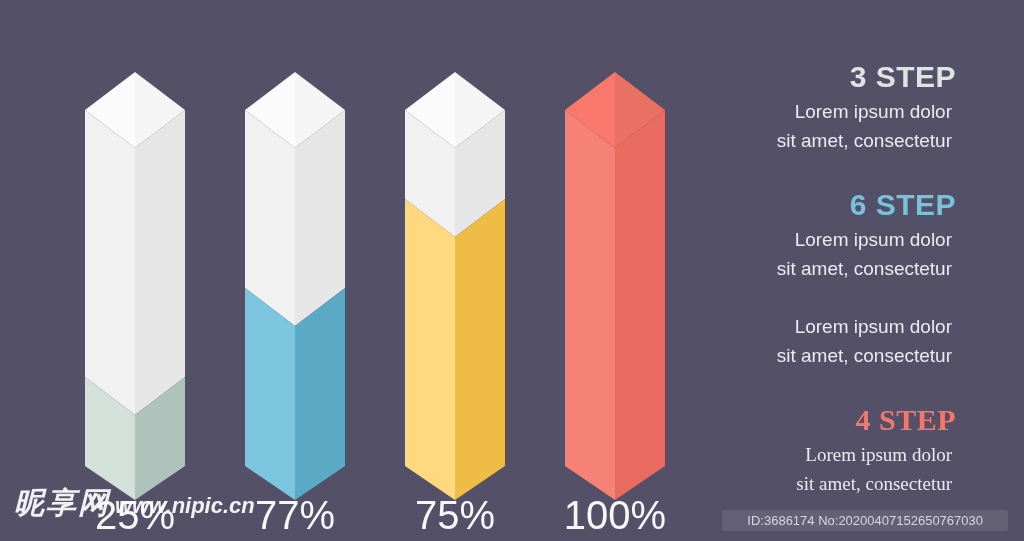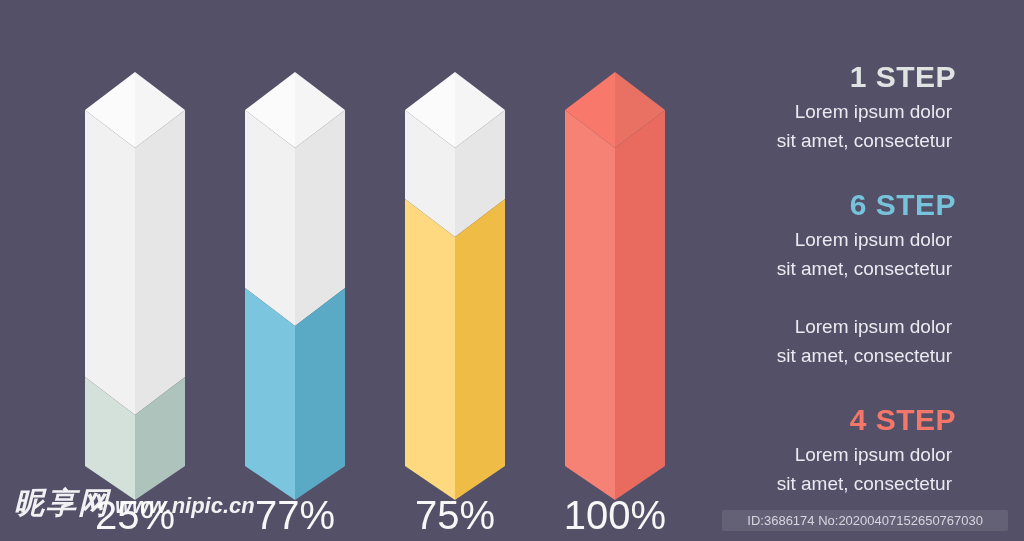--- a/index.html
+++ b/index.html
@@ -149,37 +149,37 @@
   <div class="pct-row">
     <div class="pct-label" style="left:55px;">25%</div>
     <div class="pct-label" style="left:215px;">77%</div>
     <div class="pct-label" style="left:375px;">75%</div>
     <div class="pct-label" style="left:535px;">100%</div>
   </div>
 
   <div class="steps">
 
     <div class="step-block">
-      <div class="step-title" style="color:#dfe3e2;">1 STEP</div>
+      <div class="step-title" style="color:#dfe3e2;">3 STEP</div>
       <div class="step-desc">Lorem ipsum dolor</div>
       <div class="step-desc">sit amet, consectetur</div>
     </div>
 
     <div class="step-block" style="margin-top:33px;">
       <div class="step-title" style="color:#78c3dc;">6 STEP</div>
       <div class="step-desc">Lorem ipsum dolor</div>
       <div class="step-desc">sit amet, consectetur</div>
     </div>
 
     <div class="step-block" style="margin-top:33px;">
       <div class="step-desc">Lorem ipsum dolor</div>
       <div class="step-desc">sit amet, consectetur</div>
     </div>
 
-    <div class="step-block" style="margin-top:33px;">
+    <div class="step-block" style="margin-top:33px;font-family:Liberation Serif, serif;">
       <div class="step-title" style="color:#f5776a;">4 STEP</div>
       <div class="step-desc">Lorem ipsum dolor</div>
       <div class="step-desc">sit amet, consectetur</div>
     </div>
 
   </div>
 
   <div class="wm-left">
     <span class="wm-cn">昵享网</span>
     <span class="wm-url">www.nipic.cn</span>

